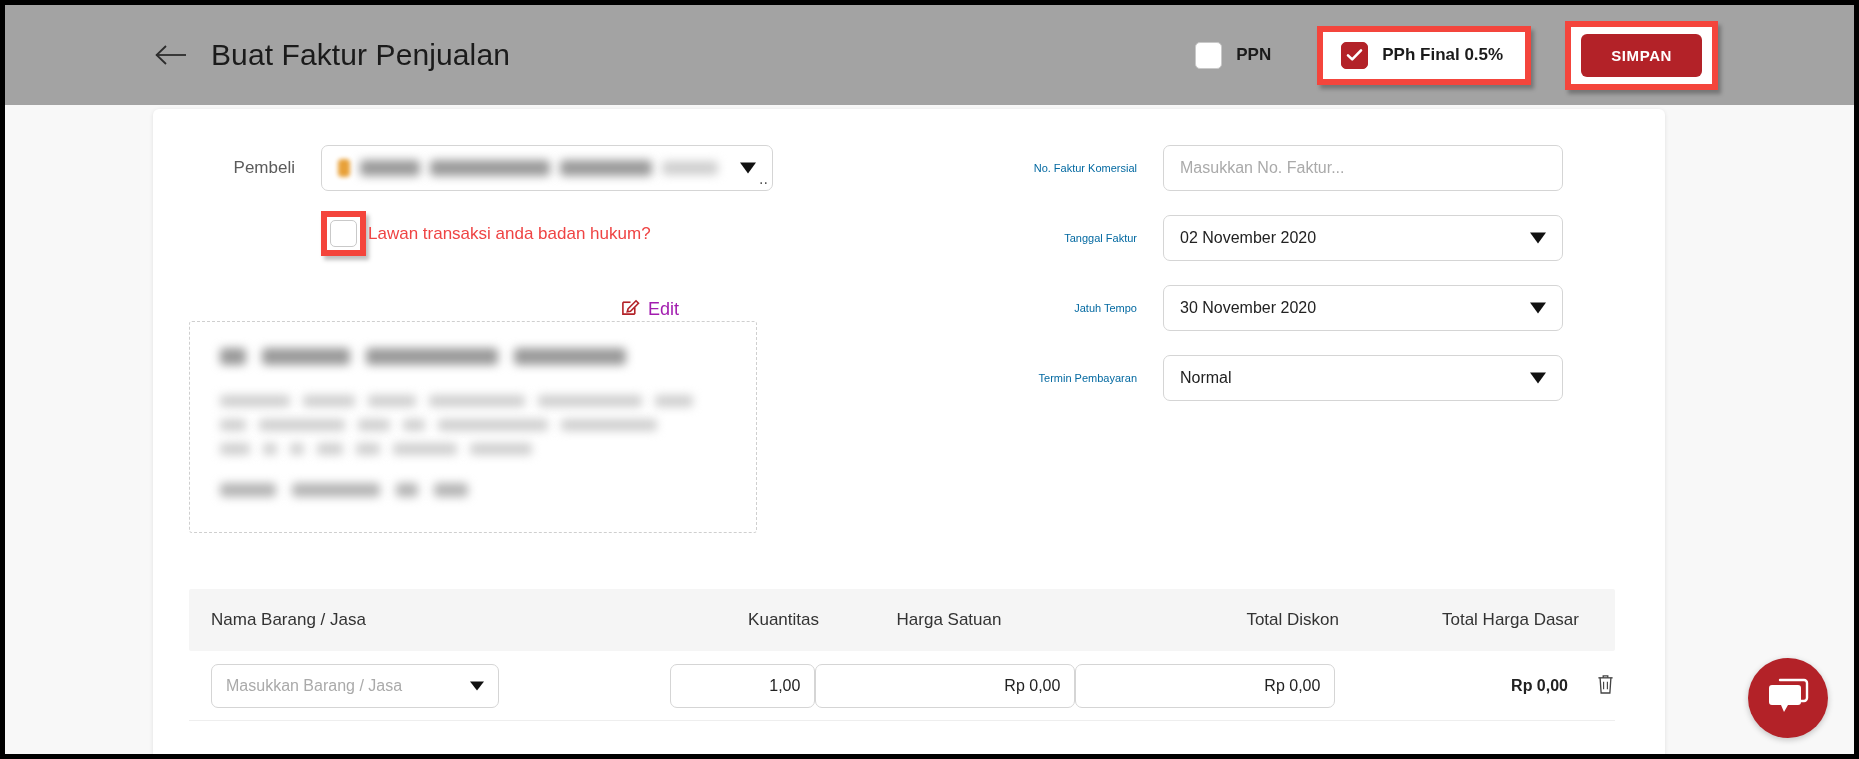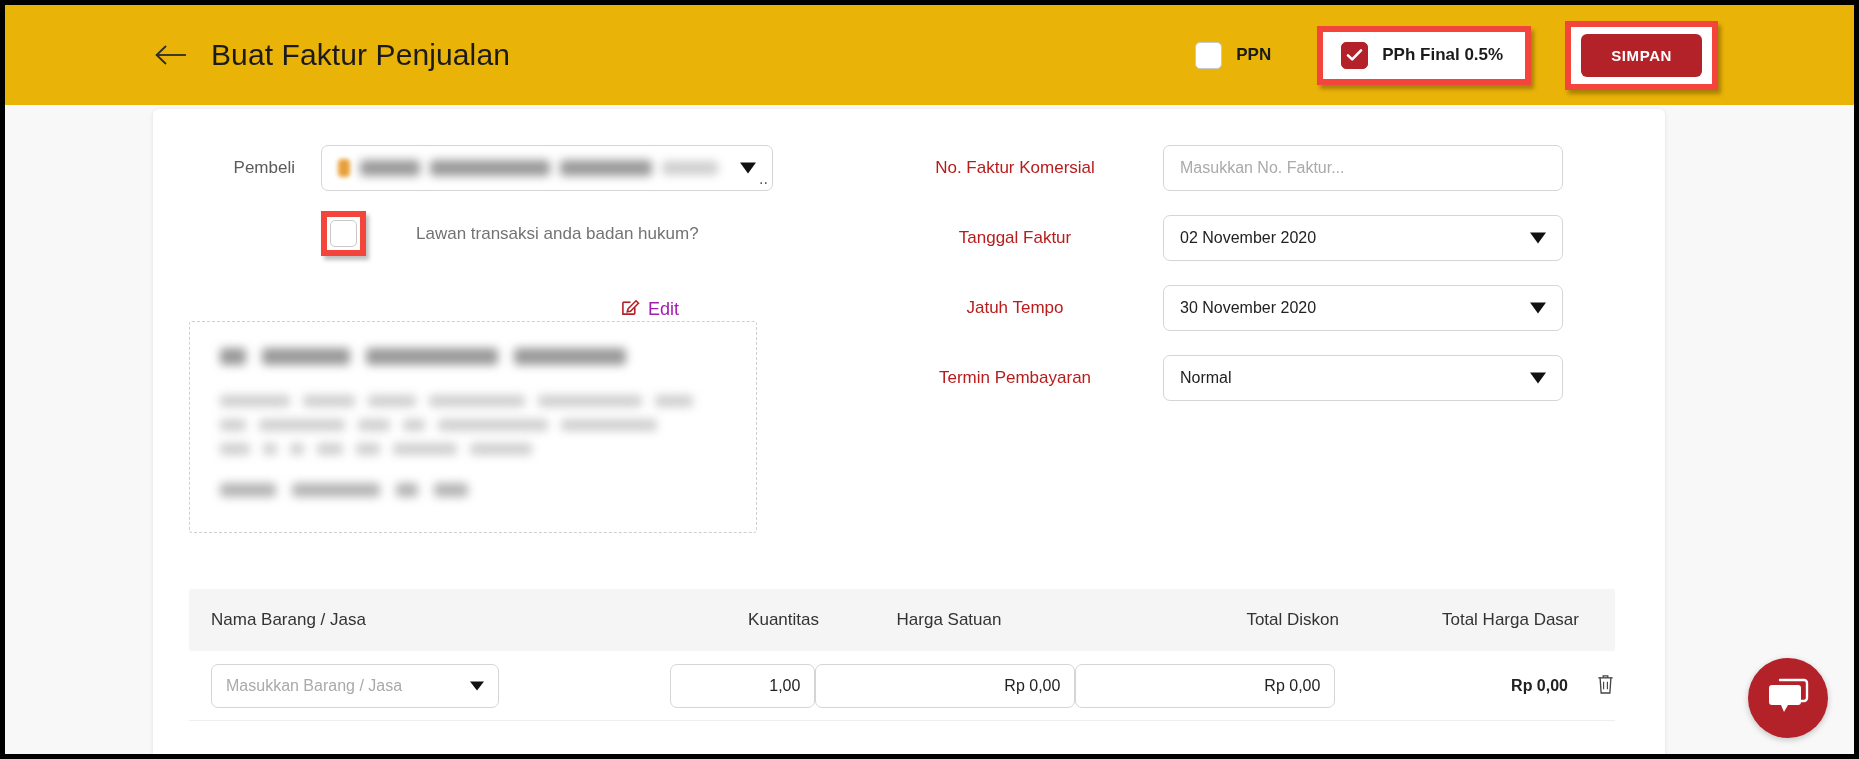--- a/index.html
+++ b/index.html
@@ -24,21 +24,21 @@
     overflow: hidden;
   }
 
   
   .page-header {
     position: absolute;
     left: 0; right: 0; top: 0;
     height: 100px;
     display: flex;
     align-items: center;
-    background: #eab308;
+    background: #a3a3a3;
   }
 
   .back-arrow {
     margin-left: 148px;
     width: 36px; height: 36px;
     display: flex; align-items: center; justify-content: center;
     cursor: pointer;
     color: #2c2c2c;
   }
   .back-arrow svg { display: block; }
@@ -223,24 +223,23 @@
   }
   .annot-checkbox {
     border: 6px solid #f4453c;
     box-shadow: 3px 4px 4px rgba(0,0,0,0.25);
     background: #ffffff;
     padding: 3px;
     display: inline-flex;
   }
   .badan-label {
     font-size: 17px;
-    color: #737373;
+    color: #ef4444;
     margin-left: 2px;
     white-space: nowrap;
-    padding-left: 48px;
   }
 
   
   .addr-wrap {
     position: absolute;
     left: 36px;
     top: 176px;
     width: 568px;
   }
   .edit-link {
@@ -267,24 +266,24 @@
 
   
   .form-right {
     position: absolute;
     left: 740px;
     top: 36px;
     width: 740px;
   }
   .flabel-r {
     width: 270px;
-    text-align: center;
+    text-align: right;
     padding-right: 26px;
-    font-size: 17px;
-    color: #b91c1c;
+    font-size: 11px;
+    color: #0369a1;
     white-space: nowrap;
   }
   .rbox { width: 400px; }
   .frow-r { margin-bottom: 24px; }
 
   
   .table-wrap {
     position: absolute;
     left: 36px;
     right: 50px;

